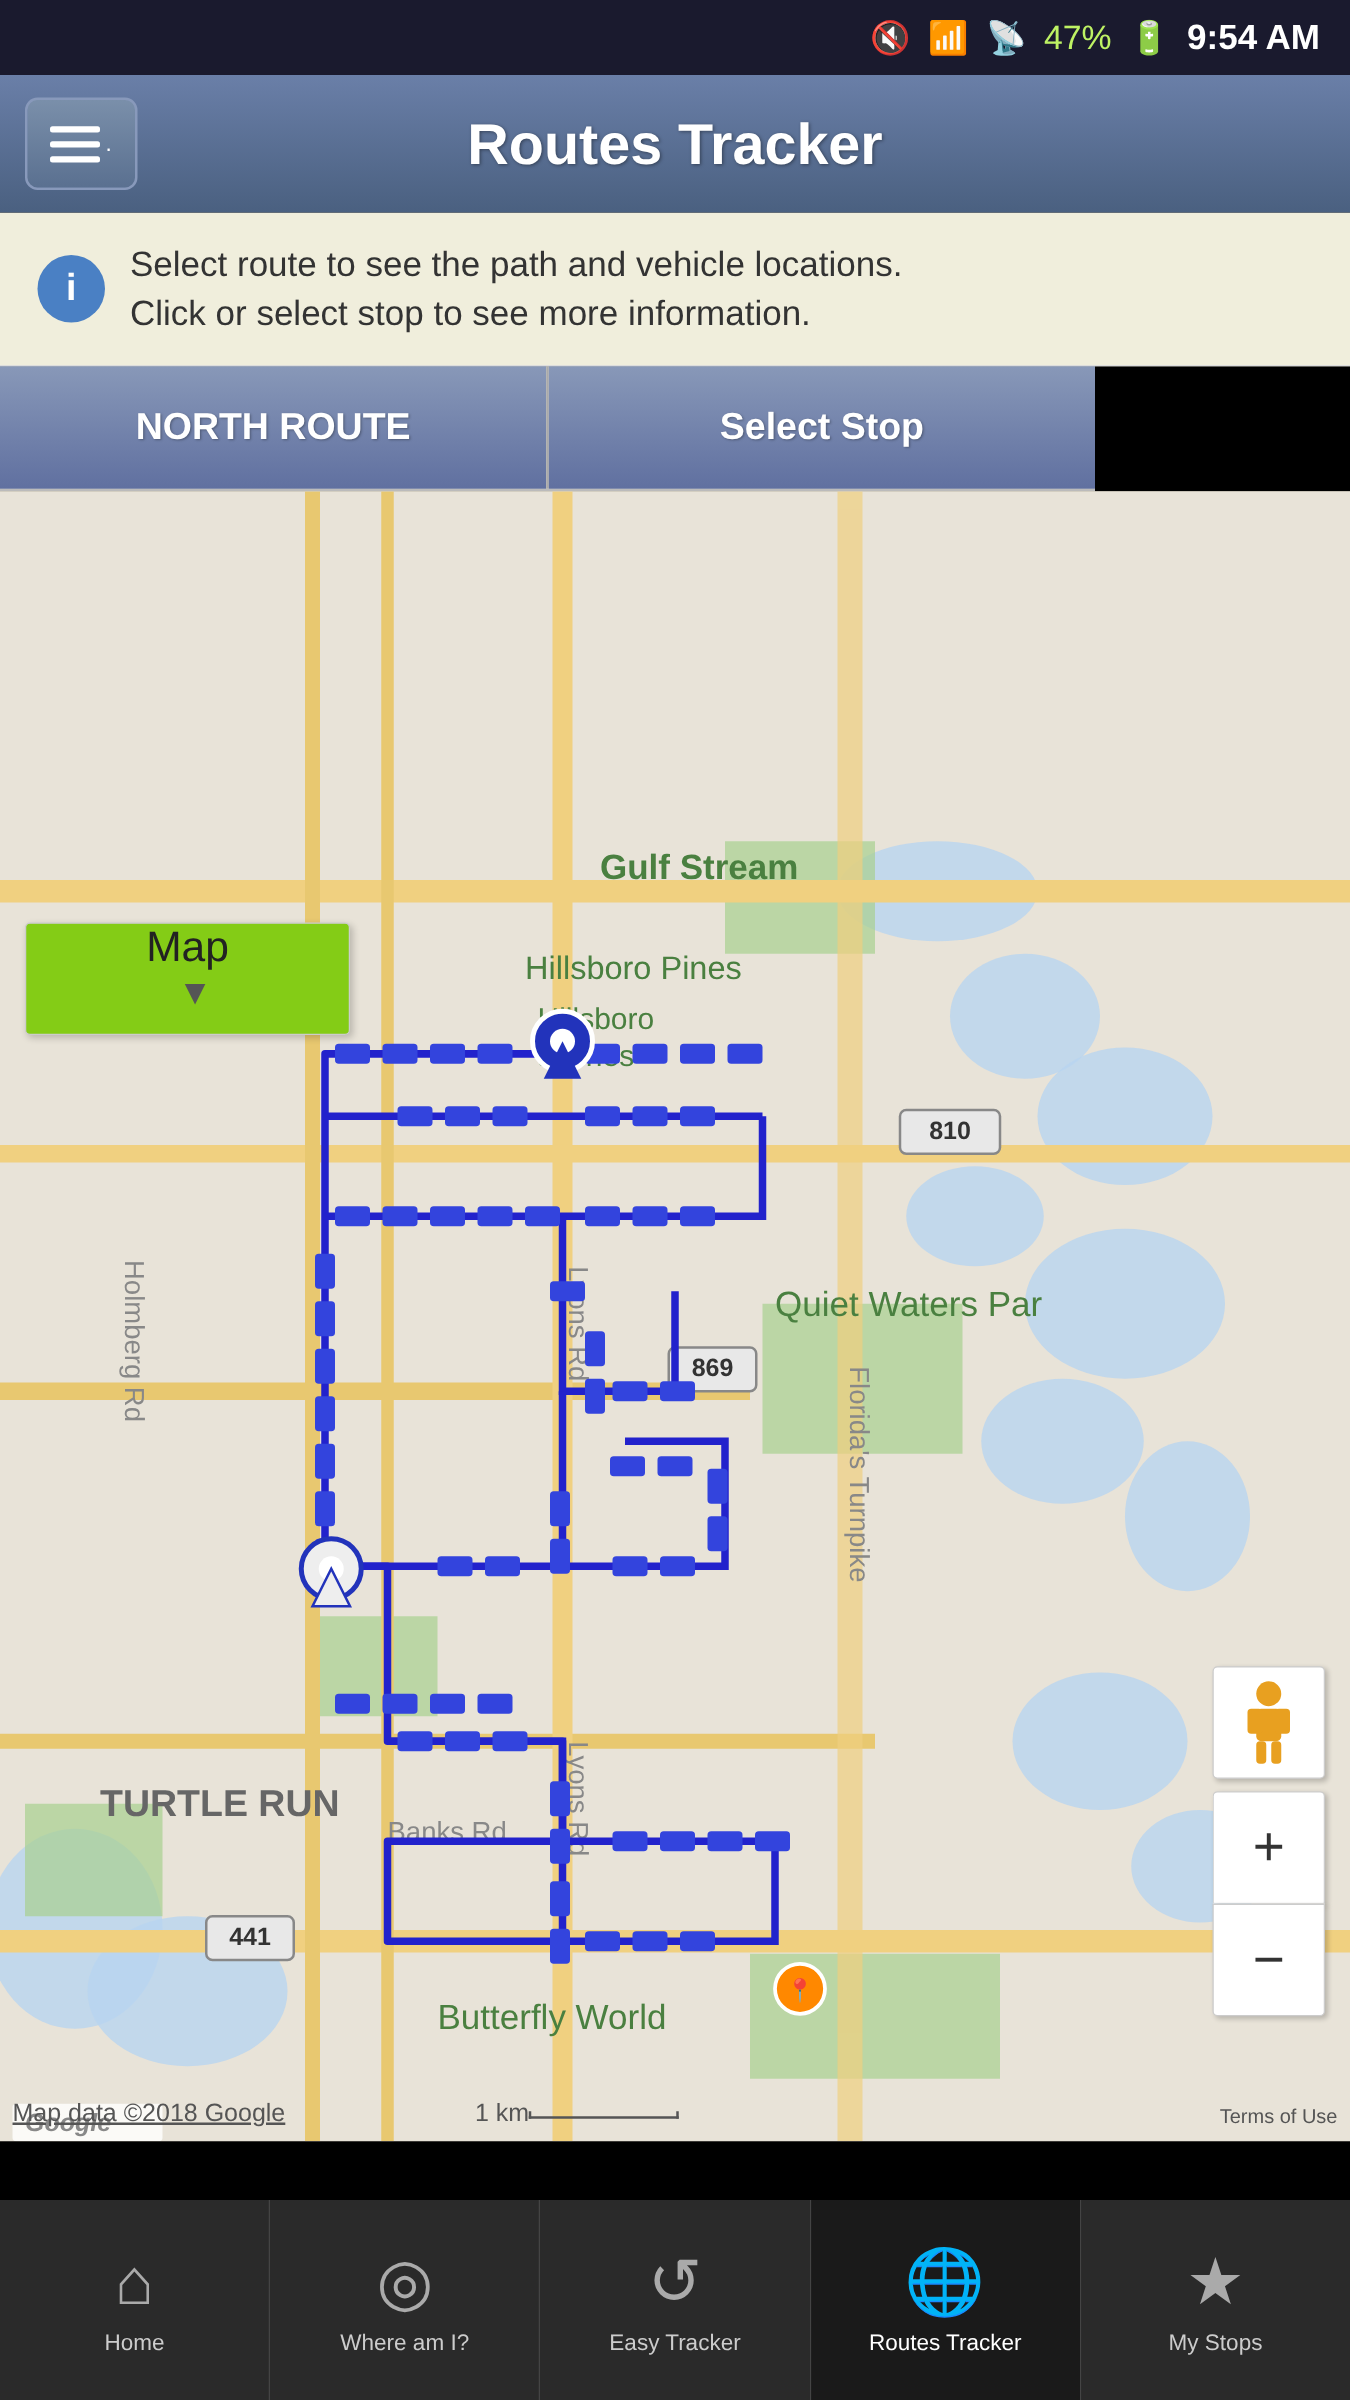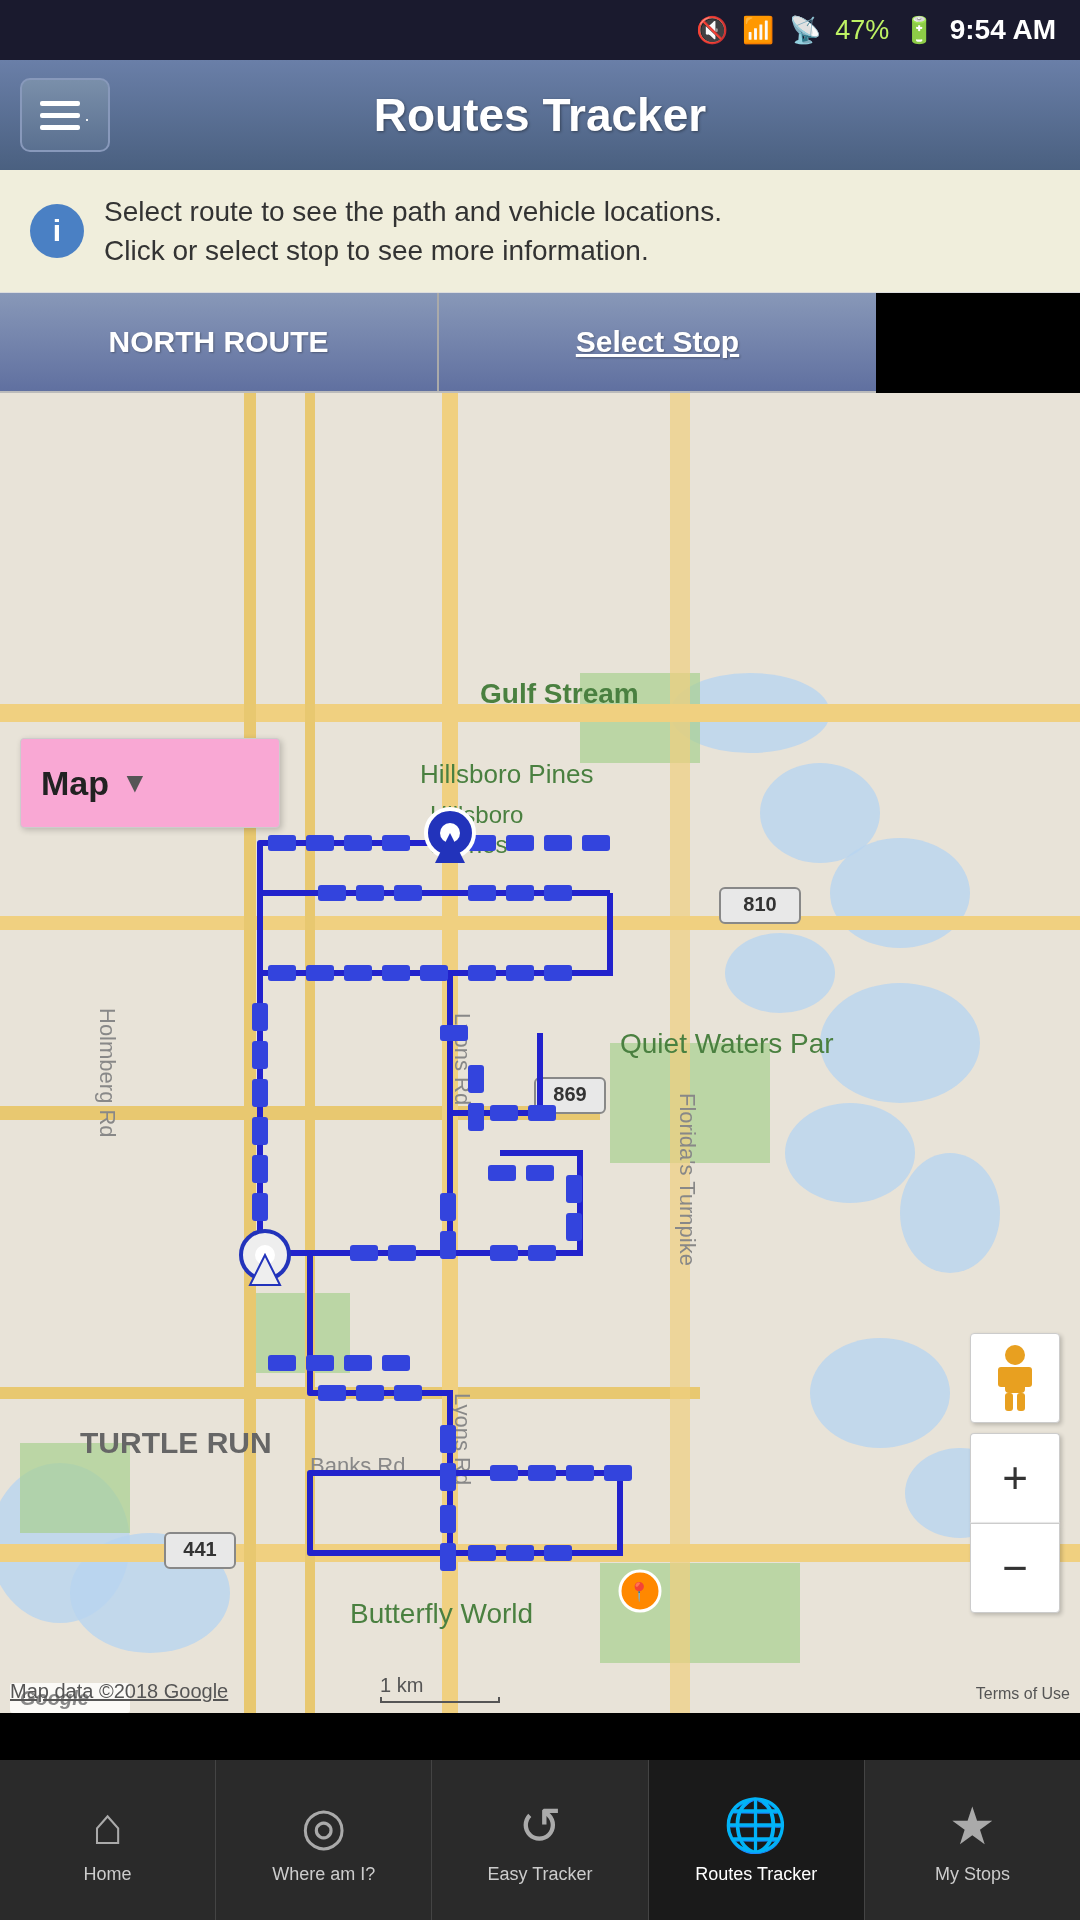--- a/index.html
+++ b/index.html
@@ -127,42 +127,42 @@
     #north-route-btn {
       background: linear-gradient(180deg, #8898b8 0%, #6070a0 100%);
       color: #fff;
       border-right: 2px solid #aaa;
       text-shadow: 1px 1px 2px rgba(0,0,0,0.3);
     }
     #select-stop-btn {
       background: linear-gradient(180deg, #8898b8 0%, #6070a0 100%);
       color: #fff;
       text-shadow: 1px 1px 2px rgba(0,0,0,0.3);
-      text-decoration: underline;
     }
 
     
     #map-type-dropdown {
       position: absolute;
       top: 345px;
       left: 20px;
       width: 260px;
       height: 90px;
-      background: #f9a8d4;
+      background: #84cc16;
       border: 1px solid #ccc;
       border-radius: 4px;
       display: flex;
       align-items: center;
       padding: 0 20px;
       font-size: 34px;
-      font-weight: bold;
+      font-weight: normal;
       color: #222;
       z-index: 50;
       cursor: pointer;
       box-shadow: 2px 2px 6px rgba(0,0,0,0.2);
+      flex-direction: column;
     }
     #map-type-dropdown .dropdown-arrow {
       margin-left: 12px;
       font-size: 28px;
       color: #555;
     }
 
     
     #map-container {
       position: relative;
@@ -239,21 +239,22 @@
       z-index: 50;
     }
     #map-scale {
       position: absolute;
       bottom: 10px;
       left: 380px;
       font-size: 20px;
       color: #555;
       z-index: 50;
       display: flex;
-      flex-direction: column;
+      flex-direction: row;
+      align-items: center;
     }
     .scale-bar {
       width: 120px;
       height: 6px;
       border: 2px solid #555;
       border-top: none;
     }
 
     
     #bottom-nav {

